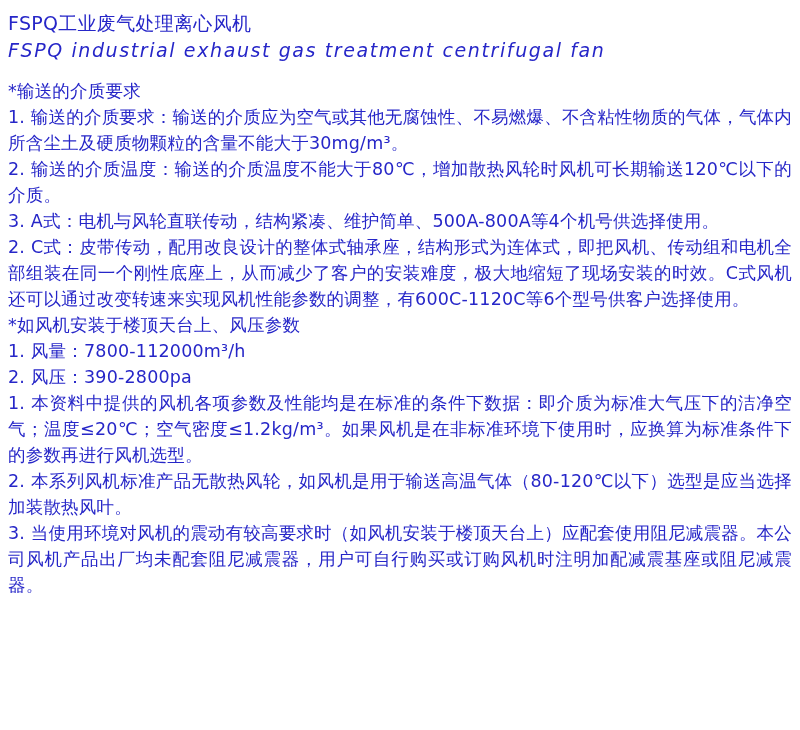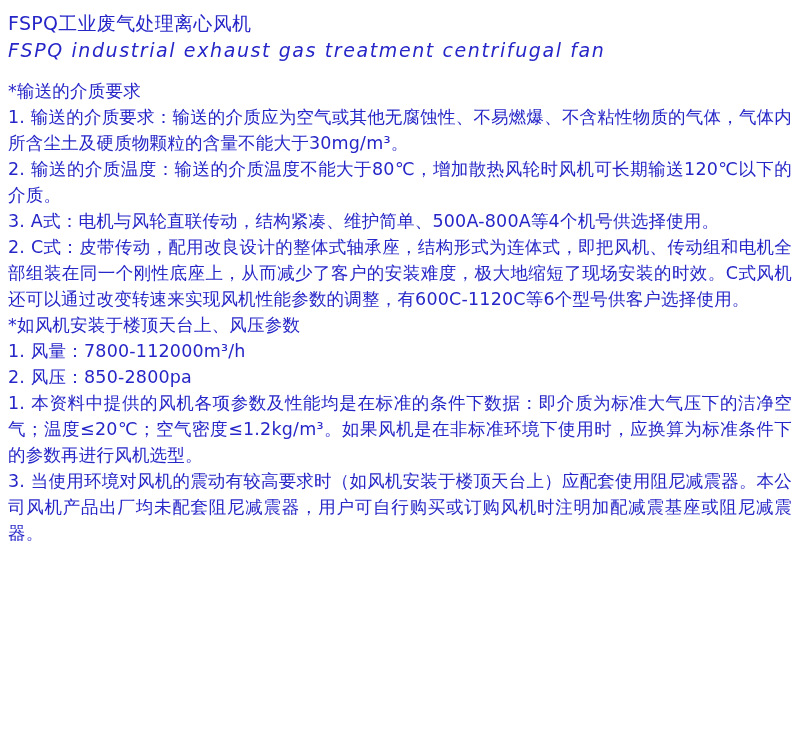--- a/index.html
+++ b/index.html
@@ -67,18 +67,19 @@
 
   <div class="section">*输送的介质要求</div>
   <p class="para">1. 输送的介质要求：输送的介质应为空气或其他无腐蚀性、不易燃爆、不含粘性物质的气体，气体内所含尘土及硬质物颗粒的含量不能大于30mg/m³。</p>
   <p class="para">2. 输送的介质温度：输送的介质温度不能大于80℃，增加散热风轮时风机可长期输送120℃以下的介质。</p>
 
   <p class="para">3. A式：电机与风轮直联传动，结构紧凑、维护简单、500A-800A等4个机号供选择使用。</p>
   <p class="para">2. C式：皮带传动，配用改良设计的整体式轴承座，结构形式为连体式，即把风机、传动组和电机全部组装在同一个刚性底座上，从而减少了客户的安装难度，极大地缩短了现场安装的时效。C式风机还可以通过改变转速来实现风机性能参数的调整，有600C-1120C等6个型号供客户选择使用。</p>
 
   <div class="section">*如风机安装于楼顶天台上、风压参数</div>
   <p class="para">1. 风量：7800-112000m³/h</p>
-  <p class="para">2. 风压：850-2800pa</p>
+  <p class="para">2. 风压：390-2800pa</p>
 
   <p class="para">1. 本资料中提供的风机各项参数及性能均是在标准的条件下数据：即介质为标准大气压下的洁净空气；温度≤20℃；空气密度≤1.2kg/m³。如果风机是在非标准环境下使用时，应换算为标准条件下的参数再进行风机选型。</p>
+  <p class="para">2. 本系列风机标准产品无散热风轮，如风机是用于输送高温气体（80-120℃以下）选型是应当选择加装散热风叶。</p>
   <p class="para">3. 当使用环境对风机的震动有较高要求时（如风机安装于楼顶天台上）应配套使用阻尼减震器。本公司风机产品出厂均未配套阻尼减震器，用户可自行购买或订购风机时注明加配减震基座或阻尼减震器。</p>
 
 </div>
 
 </body></html>

